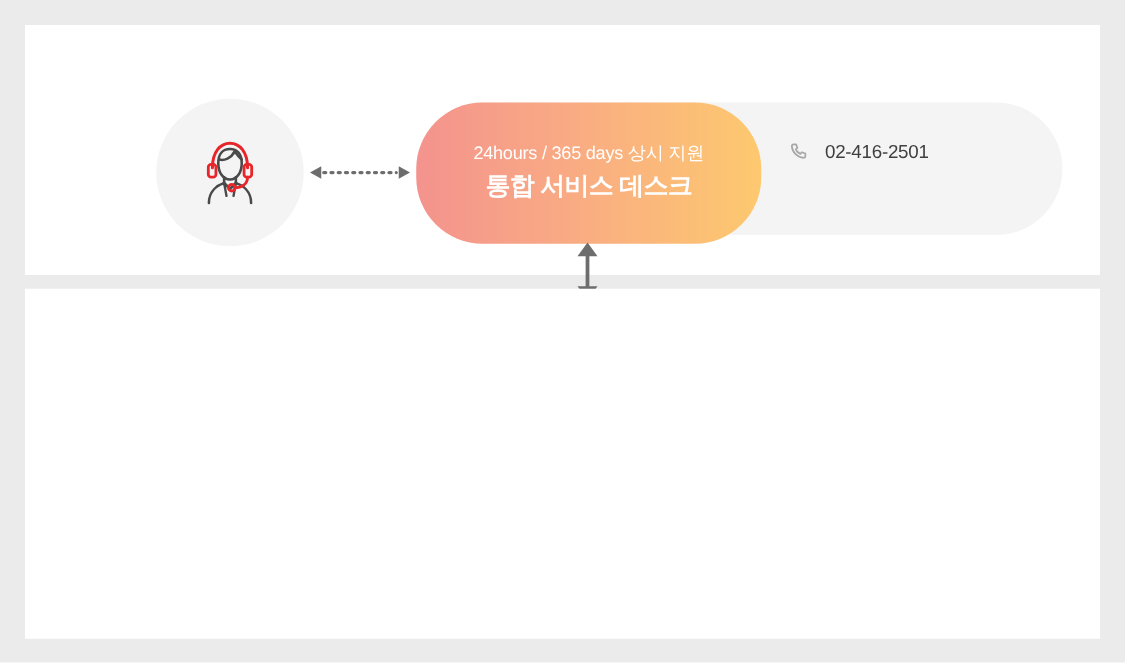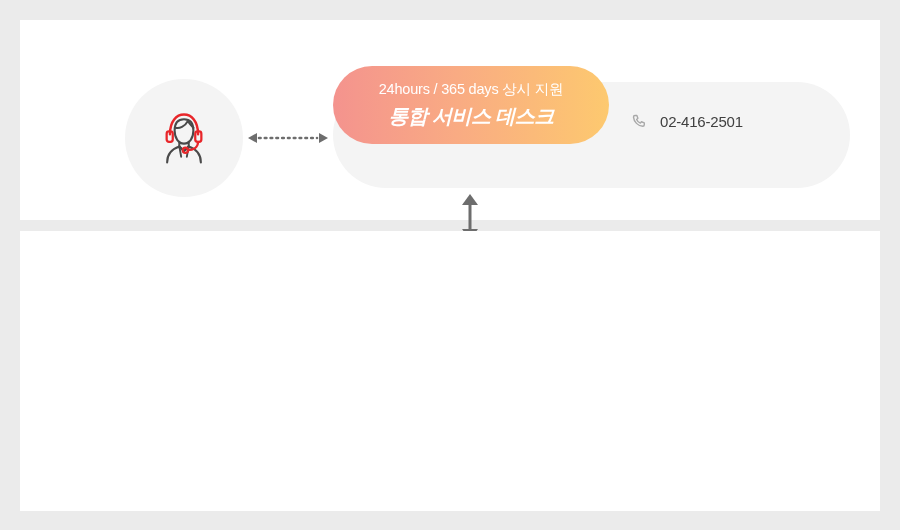--- a/index.html
+++ b/index.html
@@ -70,23 +70,23 @@
     left: 228px;
     top: 108px;
     width: 80px;
     height: 20px;
   }
 
   
   .service-pill {
     position: absolute;
     left: 313px;
-    top: 46px;
+    top: 62px;
     width: 276px;
-    height: 78px;
+    height: 113px;
     border-radius: 53px;
     background: linear-gradient(90deg, #f4938e 0%, #f9ab83 45%, #fdc96f 100%);
     display: flex;
     flex-direction: column;
     align-items: center;
     justify-content: center;
     box-sizing: border-box;
   }
   .pill-sub {
     color: #ffffff;
@@ -96,21 +96,20 @@
     white-space: nowrap;
   }
   .pill-title {
     color: #ffffff;
     font-size: 20px;
     font-weight: bold;
     letter-spacing: -0.6px;
     line-height: 1.3;
     margin-top: 4px;
     white-space: nowrap;
-    font-style: italic;
   }
 
   
   .contact-block {
     position: absolute;
     left: 610px;
     top: 92px;
     display: flex;
     flex-direction: column;
     gap: 24px;

